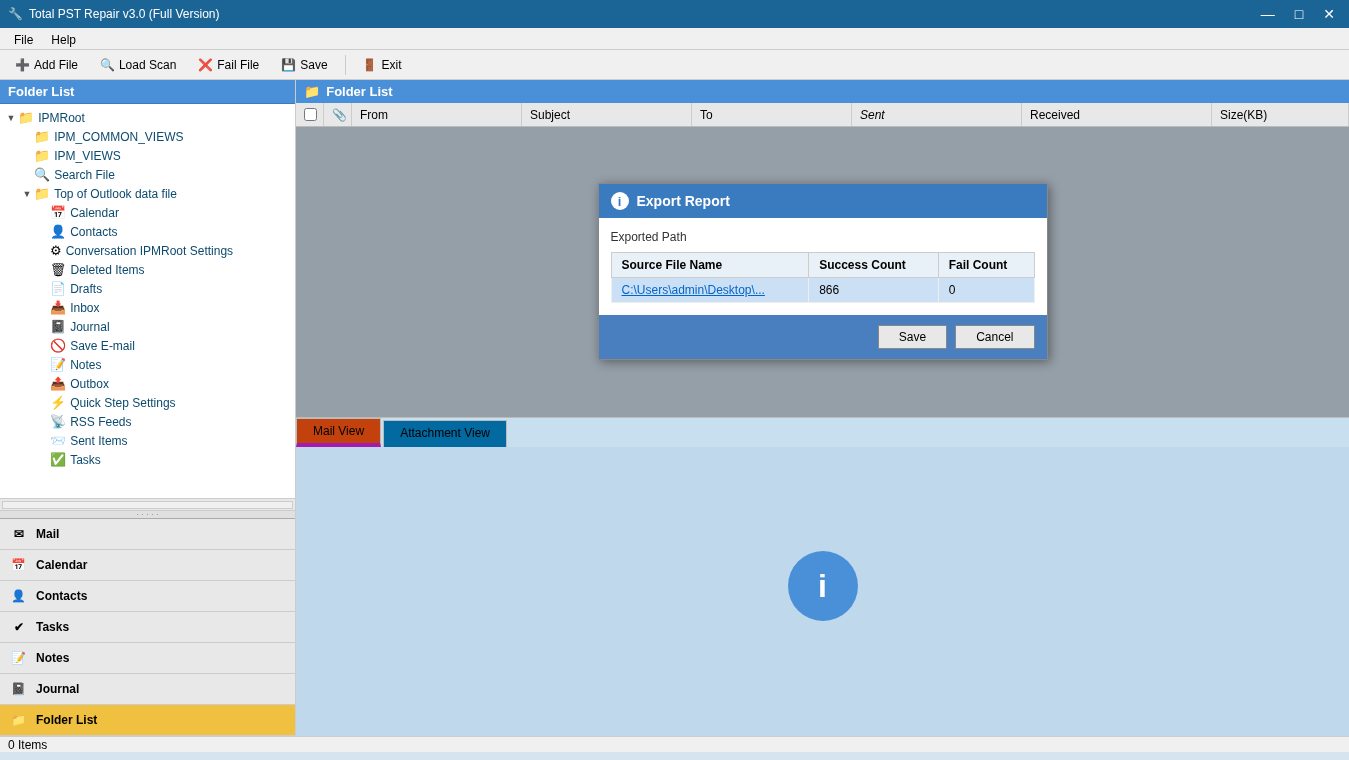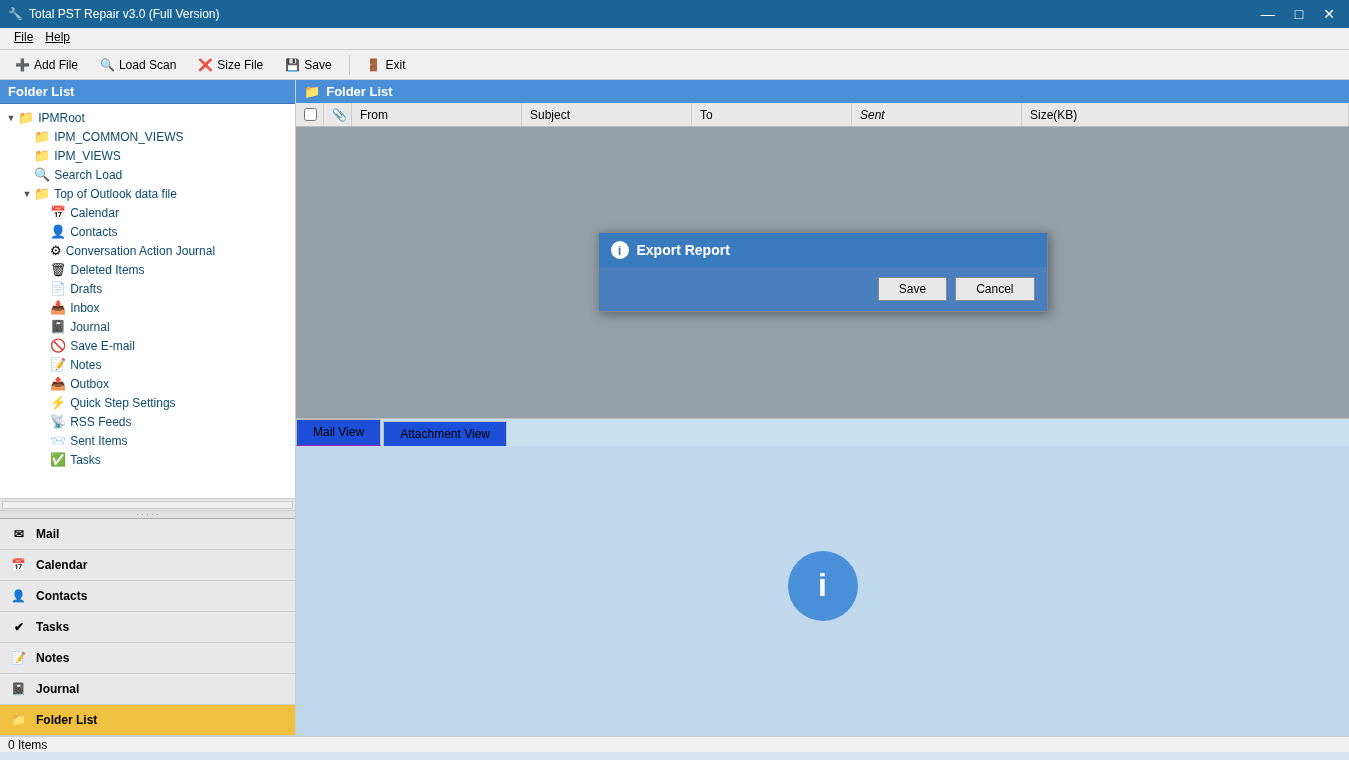--- a/index.html
+++ b/index.html
@@ -18,24 +18,23 @@
     #title-bar-left { display: flex; align-items: center; gap: 6px; font-size: 12px; }
     #title-bar-controls { display: flex; gap: 8px; font-size: 14px; }
     #title-bar-controls span { cursor: pointer; color: white; padding: 2px 6px; }
 
     
     #menu-bar {
       background: #f0f0f0;
       border-bottom: 1px solid #ccc;
       height: 22px;
       display: flex;
-      align-items: flex-start;
+      align-items: flex-end;
       padding: 0 8px;
-      gap: 0;
-      text-decoration: underline;
+      gap: 6px;
     }
     .menu-item { cursor: pointer; padding: 2px 6px; font-size: 12px; color: #000; }
 
     
     #toolbar {
       background: #f0f0f0;
       border-bottom: 1px solid #ccc;
       height: 30px;
       display: flex;
       align-items: center;
@@ -153,26 +152,26 @@
     #tab-bar {
       display: flex;
       background: #c8dff0;
       border-top: 1px solid #bbb;
     }
     .tab {
       padding: 5px 16px;
       cursor: pointer;
       border: 1px solid #bbb;
       border-bottom: none;
-      background: #1d4ed8;
+      background: #0369a1;
       font-size: 12px;
       margin-right: 2px;
       margin-top: 2px;
     }
-    .tab.active { background: #1d4ed8; border-bottom: 1px solid #a21caf; margin-top: 0; }
+    .tab.active { background: #c2410c; border-bottom: 4px solid #a21caf; margin-top: 0; }
 
     #preview-area {
       flex: 1;
       background: #c0d8ec;
       display: flex;
       align-items: center;
       justify-content: center;
       flex-direction: column;
       min-height: 200px;
       position: relative;
@@ -315,21 +314,21 @@
   <div class="toolbar-btn">
     <span>➕</span>
     <span>Add File</span>
   </div>
   <div class="toolbar-btn">
     <span>🔍</span>
     <span>Load Scan</span>
   </div>
   <div class="toolbar-btn">
     <span style="color:red;">❌</span>
-    <span>Size File</span>
+    <span>Fail File</span>
   </div>
   <div class="toolbar-btn">
     <span>💾</span>
     <span>Save</span>
   </div>
   <div class="toolbar-separator"></div>
   <div class="toolbar-btn">
     <span>🚪</span>
     <span>Exit</span>
   </div>
@@ -352,41 +351,41 @@
           <span class="tree-label">IPM_COMMON_VIEWS</span>
         </div>
         <div class="tree-item" style="padding-left: 20px;">
           <span class="tree-expand" style="font-size: 9px; color: rgb(85, 85, 85);"></span>
           <span class="tree-icon">📁</span>
           <span class="tree-label">IPM_VIEWS</span>
         </div>
         <div class="tree-item" style="padding-left: 20px;">
           <span class="tree-expand" style="font-size: 9px; color: rgb(85, 85, 85);"></span>
           <span class="tree-icon">🔍</span>
-          <span class="tree-label">Search Load</span>
+          <span class="tree-label">Search File</span>
         </div>
         <div class="tree-item" style="padding-left: 20px;">
           <span class="tree-expand" style="font-size: 9px; color: rgb(85, 85, 85);">▼</span>
           <span class="tree-icon">📁</span>
           <span class="tree-label">Top of Outlook data file</span>
         </div>
         <div class="tree-item" style="padding-left: 36px;">
           <span class="tree-expand" style="font-size: 9px; color: rgb(85, 85, 85);"></span>
           <span class="tree-icon">📅</span>
           <span class="tree-label">Calendar</span>
         </div>
         <div class="tree-item" style="padding-left: 36px;">
           <span class="tree-expand" style="font-size: 9px; color: rgb(85, 85, 85);"></span>
           <span class="tree-icon">👤</span>
           <span class="tree-label">Contacts</span>
         </div>
         <div class="tree-item" style="padding-left: 36px;">
           <span class="tree-expand" style="font-size: 9px; color: rgb(85, 85, 85);"></span>
           <span class="tree-icon">⚙</span>
-          <span class="tree-label">Conversation Action Journal</span>
+          <span class="tree-label">Conversation IPMRoot Settings</span>
         </div>
         <div class="tree-item" style="padding-left: 36px;">
           <span class="tree-expand" style="font-size: 9px; color: rgb(85, 85, 85);"></span>
           <span class="tree-icon">🗑</span>
           <span class="tree-label">Deleted Items</span>
         </div>
         <div class="tree-item" style="padding-left: 36px;">
           <span class="tree-expand" style="font-size: 9px; color: rgb(85, 85, 85);"></span>
           <span class="tree-icon">📄</span>
           <span class="tree-label">Drafts</span>
@@ -483,31 +482,51 @@
     </div>
     <div id="table-header">
       <div class="col-header col-check">
         <input type="checkbox" style="margin: 0px;">
       </div>
       <div class="col-header col-attach">📎</div>
       <div class="col-header col-from">From</div>
       <div class="col-header col-subject">Subject</div>
       <div class="col-header col-to">To</div>
       <div class="col-header col-sent">Sent</div>
+      <div class="col-header col-received">Received</div>
       <div class="col-header col-size">Size(KB)</div>
     </div>
 
     <div id="content-area">
 
       <div id="modal-overlay">
         <div id="modal">
           <div id="modal-title-bar">
             <span style="width:18px;height:18px;background:#fff;border-radius:50%;color:#3a7abf;display:flex;align-items:center;justify-content:center;font-weight:bold;font-size:13px;">i</span>
             <span>Export Report</span>
           </div>
+          <div id="modal-body">
+            <div id="modal-exported-path">Exported Path</div>
+            <table id="modal-table">
+              <thead>
+                <tr>
+                  <th>Source File Name</th>
+                  <th>Success Count</th>
+                  <th>Fail Count</th>
+                </tr>
+              </thead>
+              <tbody>
+                <tr class="highlight-row">
+                  <td><span class="file-link">C:\Users\admin\Desktop\...</span></td>
+                  <td>866</td>
+                  <td>0</td>
+                </tr>
+              </tbody>
+            </table>
+          </div>
           <div id="modal-footer">
             <button class="modal-btn">Save</button>
             <button class="modal-btn">Cancel</button>
           </div>
         </div>
       </div>
     </div>
 
     <div id="tab-bar">
       <div class="tab active">Mail View</div>

